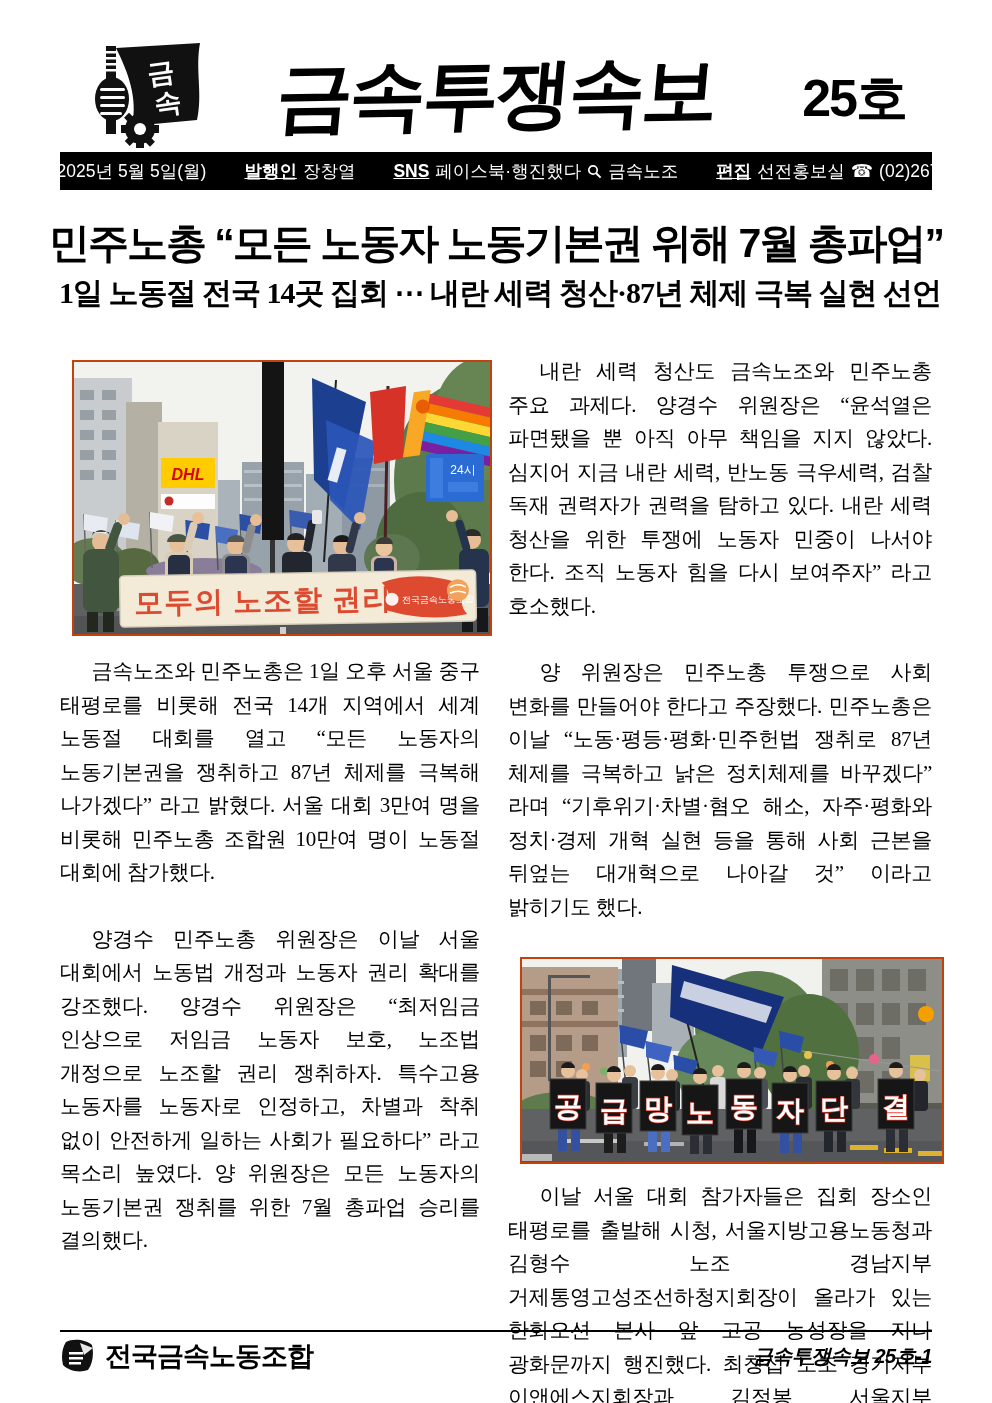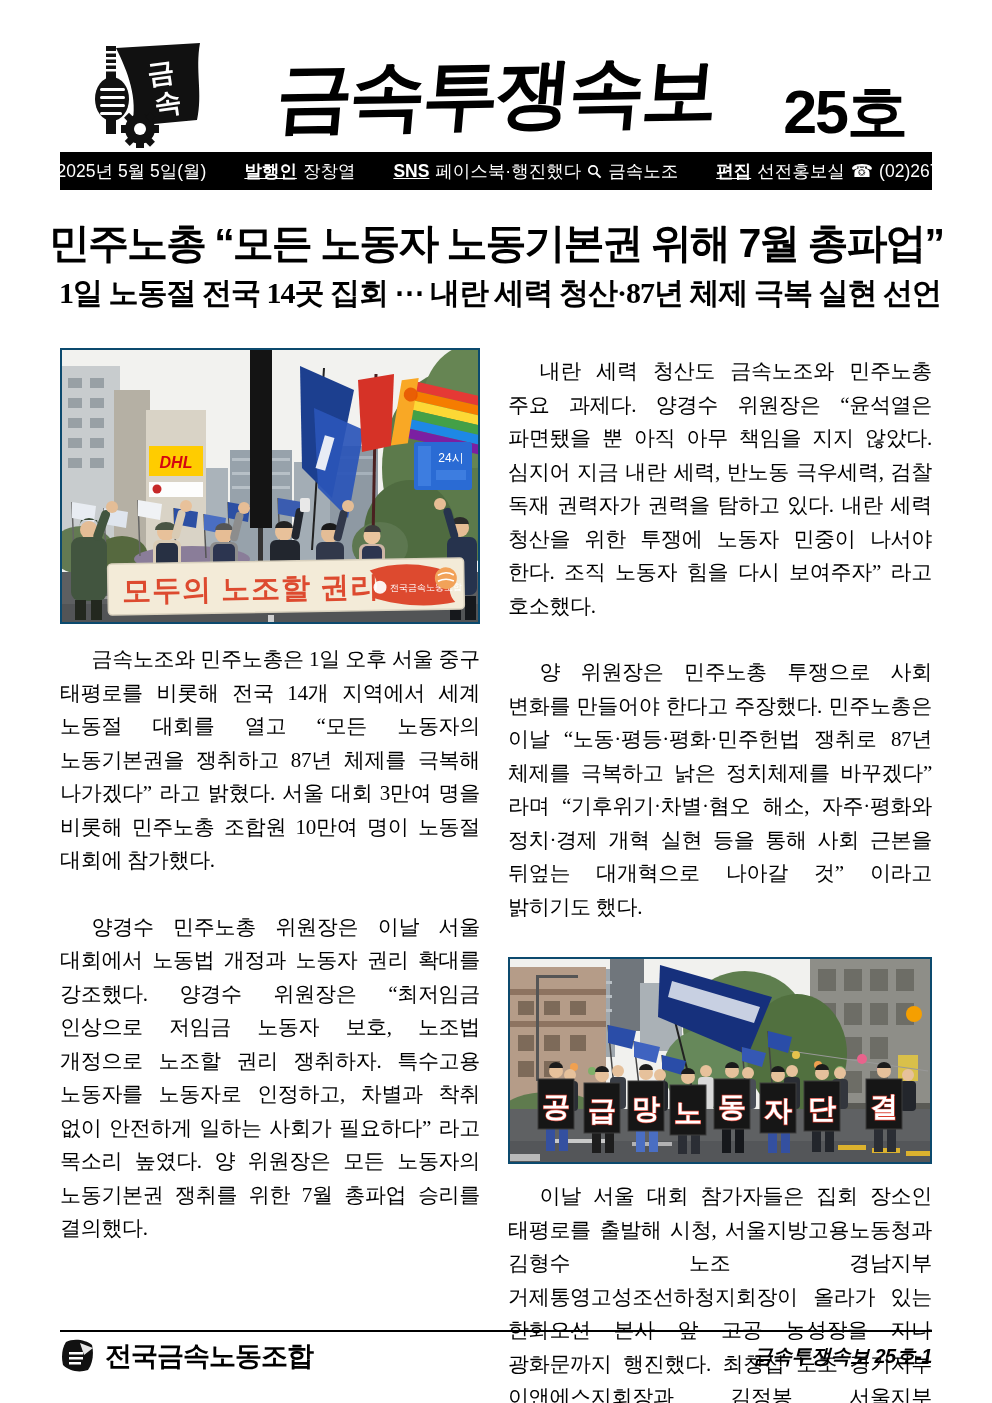--- a/index.html
+++ b/index.html
@@ -11,22 +11,22 @@
   }
   
   .logo { position:absolute; left:76px; top:42px; }
   .masthead-title {
     position:absolute; left:0; right:0; top:44px; text-align:center;
     font-size:76px; font-weight:900; letter-spacing:-3px;
     font-family:"DejaVu Serif","Liberation Serif",serif;
     transform:skewX(-6deg) rotate(-1deg);
   }
   .issue-number {
-    position:absolute; right:86px; top:72px;
-    font-size:61px; font-weight:800; letter-spacing:-2px;
+    position:absolute; right:86px; top:64px;
+    font-size:52px; font-weight:800; letter-spacing:-2px;
     font-family:"Liberation Sans","DejaVu Sans",sans-serif;
   }
   .infobar {
     position:absolute; left:60px; top:152px; width:872px; height:38px;
     background:#000; color:#ffffff; display:flex; align-items:center;
     justify-content:center; gap:19px; white-space:nowrap;
     font-family:"Liberation Sans","DejaVu Sans",sans-serif; font-size:17.5px;
   }
   .infobar .lbl { font-weight:800; text-decoration:underline; }
   .infobar .sep { width:4px; height:19px; background:#fff; display:inline-block; }
@@ -41,21 +41,21 @@
   }
   .headline-sub {
     position:absolute; left:8px; right:0; top:273px; text-align:center;
     font-size:30px; font-weight:700; letter-spacing:-1px;
     font-family:"Liberation Serif","DejaVu Serif",serif;
   }
   
   .columns { position:absolute; left:60px; top:348px; width:872px; display:flex; gap:28px; }
   .col-left  { width:420px; }
   .col-right { width:424px; }
-  figure.photo { margin:0; border:2px solid #0c4a6e; line-height:0; background:#ccc; }
+  figure.photo { margin:12px; border:2px solid #c2410c; line-height:0; background:#ccc; }
   figure.photo svg { display:block; }
   .col-left  figure.photo { width:420px; }
   .col-right figure.photo { width:424px; margin-top:12px; margin-bottom:16px; }
   .body-text p {
     font-size:21px; line-height:33.5px; text-align:justify; text-indent:1.5em;
     word-break:keep-all; margin:12px 0 33px 0; letter-spacing:-0.3px;
   }
   .col-left .body-text { margin-top:19px; }
   .col-right .body-text.top { margin-top:-5px; }
   

